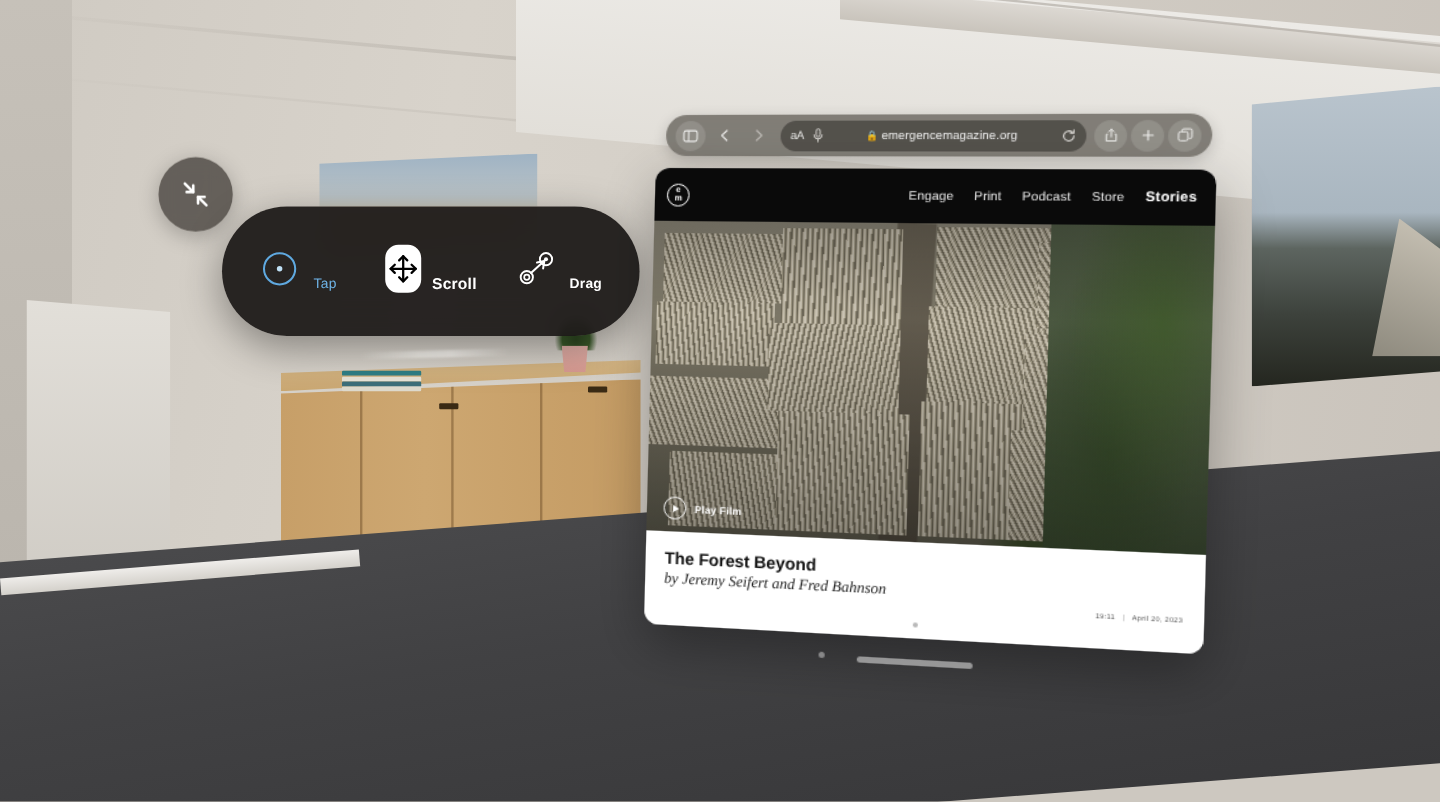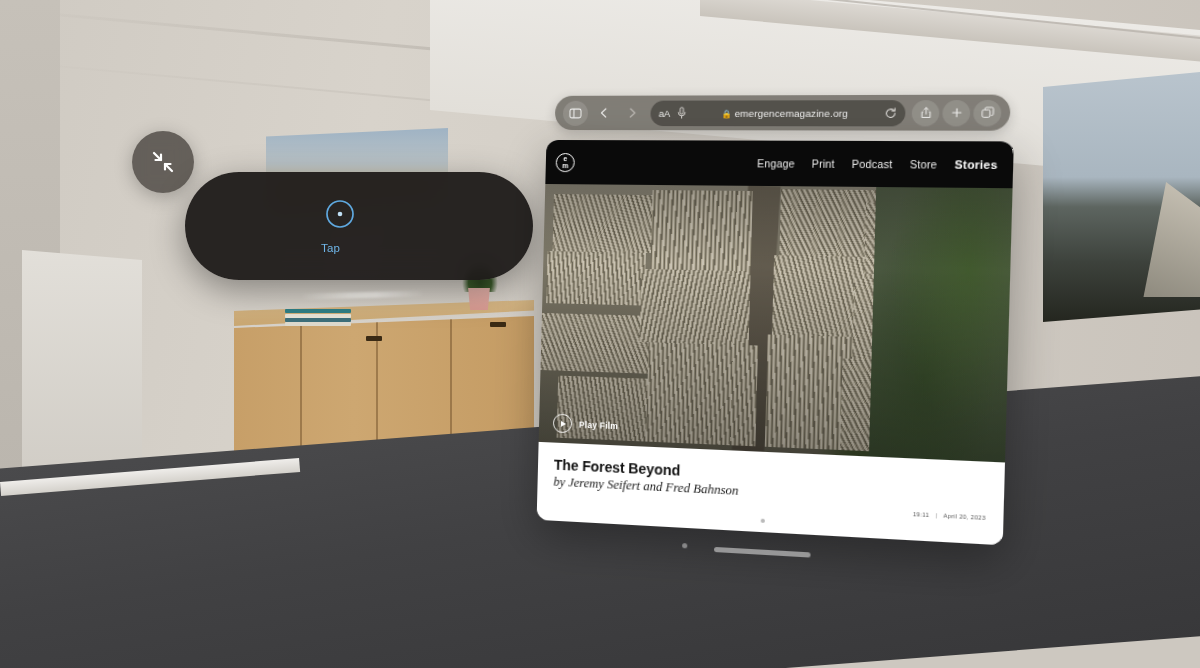--- a/index.html
+++ b/index.html
@@ -134,21 +134,21 @@
   .gesture-bar {
     position:absolute; left:185px; top:172px; width:348px; height:108px;
     border-radius:54px;
     background:rgba(26,23,21,.93);
     backdrop-filter:blur(14px);
     display:flex; align-items:center; justify-content:space-around;
     padding:0 14px 4px 14px;
     box-shadow:0 10px 34px rgba(0,0,0,.38);
   }
   .gesture-item {
-    display:flex; flex-direction:column; align-items:flex-start; gap:9px;
+    display:flex; flex-direction:row; align-items:flex-end; gap:9px;
     width:76px; cursor:pointer;
   }
   .gi-icon { width:38px; height:38px; display:flex; align-items:center; justify-content:center; }
   .gi-icon.active {
     width:40px; height:40px; background:#fff; border-radius:11px;
   }
   .gi-label { font-size:11.5px; color:#fff; letter-spacing:.2px; }
   .gi-label.tap { color:#6fb5e8; font-weight:400; }
   .gi-label.bold { font-weight:700; font-size:13px; }
   .gi-label.semi { font-weight:700; font-size:11.5px; }
@@ -362,22 +362,52 @@
     <div class="gesture-item">
       <div class="gi-icon">
         <svg width="34" height="34" viewBox="0 0 34 34">
           <circle cx="17" cy="17" r="13" fill="none" stroke="#5fa9e0" stroke-width="1.7"></circle>
           <circle cx="17" cy="17" r="2.3" fill="#bfe0f5"></circle>
         </svg>
       </div>
       <span class="gi-label tap">Tap</span>
     </div>
 
-
-
+    <div class="gesture-item">
+      <div class="gi-icon active">
+        <svg width="30" height="30" viewBox="0 0 30 30">
+          <g stroke="#000" stroke-width="1.9" stroke-linecap="round" stroke-linejoin="round" fill="none">
+            <path d="M15 4.5 L15 25.5"></path>
+            <path d="M4.5 15 L25.5 15"></path>
+            <path d="M11.6 8 L15 4.5 L18.4 8"></path>
+            <path d="M11.6 22 L15 25.5 L18.4 22"></path>
+            <path d="M8 11.6 L4.5 15 L8 18.4"></path>
+            <path d="M22 11.6 L25.5 15 L22 18.4"></path>
+          </g>
+        </svg>
+      </div>
+      <span class="gi-label bold">Scroll</span>
+    </div>
+
+
+    <div class="gesture-item">
+      <div class="gi-icon">
+        <svg width="34" height="34" viewBox="0 0 34 34">
+          <circle cx="9" cy="24" r="5.1" fill="none" stroke="#fff" stroke-width="1.6"></circle>
+          <circle cx="9" cy="24" r="2.2" fill="none" stroke="#fff" stroke-width="1.4"></circle>
+          <circle cx="25" cy="9" r="5.1" fill="none" stroke="#fff" stroke-width="1.6"></circle>
+          <circle cx="25" cy="9" r="1.7" fill="#fff"></circle>
+          <g stroke="#fff" stroke-width="1.7" stroke-linecap="round" stroke-linejoin="round" fill="none">
+            <path d="M12.5 20.5 L23 11"></path>
+            <path d="M17.5 11.8 L23.6 10.6 L22.6 16.7"></path>
+          </g>
+        </svg>
+      </div>
+      <span class="gi-label semi">Drag</span>
+    </div>
   </div>
 
   <div class="safari">
 
     <div class="url-bar">
 
       <div class="tb-btn">
         <svg width="13" height="13" viewBox="0 0 16 16">
           <rect x="1.2" y="2.6" width="13.6" height="10.8" rx="2.4" fill="none" stroke="#ececea" stroke-width="1.3"></rect>
           <line x1="6.1" y1="2.6" x2="6.1" y2="13.4" stroke="#ececea" stroke-width="1.3"></line>

